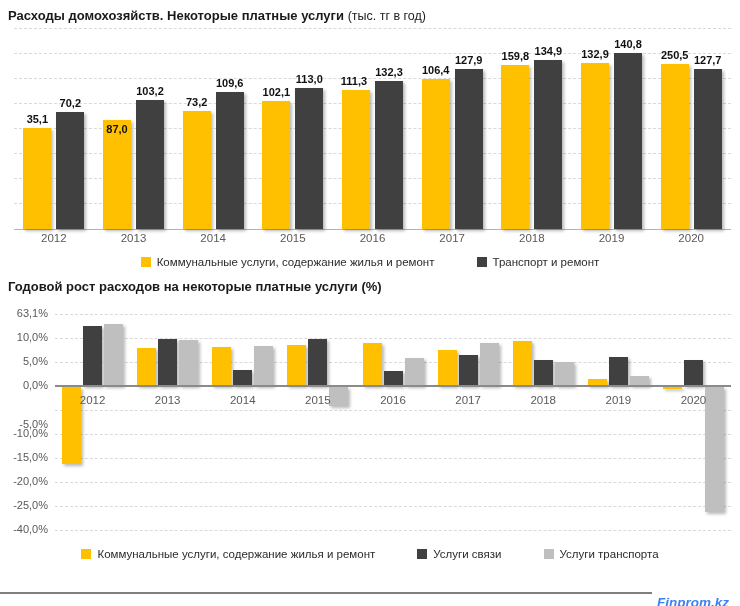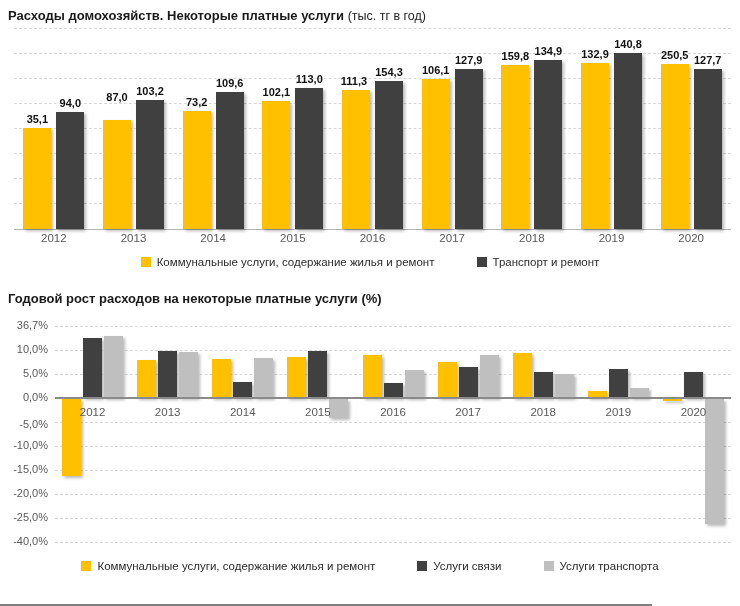--- a/index.html
+++ b/index.html
@@ -19,21 +19,21 @@
   .bar{position:absolute;box-shadow:2px 2px 3px rgba(0,0,0,0.28);z-index:1;}
   .dlabel{position:absolute;width:64px;text-align:center;font-size:11px;font-weight:bold;color:#111;white-space:nowrap;z-index:3;}
   .xlabel{position:absolute;width:60px;text-align:center;font-size:11.5px;color:#595959;z-index:4;}
   .ylabel{position:absolute;left:-53px;width:46px;text-align:right;font-size:11px;color:#595959;}
   .xaxis-row{position:relative;height:18px;margin:0 9px 0 14px;}
   .legend{display:flex;justify-content:center;align-items:center;font-size:11.5px;color:#2b2b2b;}
   #legend1{margin-top:9px;}
   #legend2{margin-top:17px;}
   .legend-item{display:flex;align-items:center;margin:0 21px;white-space:nowrap;}
   .swatch{width:10px;height:10px;margin-right:6px;display:inline-block;flex:0 0 auto;}
-  #title2{margin-top:15px;}
+  #title2{margin-top:3px;}
   .footer{margin-top:15px;}
   .footer-rule-row{display:flex;align-items:center;}
   .rule{flex:1;height:2px;background:#7f7f7f;}
   .brand{font-size:13.5px;font-weight:bold;font-style:italic;color:#3b82f6;margin-left:5px;padding-right:11px;white-space:nowrap;margin-top:20px;}
   .source{margin:2px 0 0 30px;font-size:11.5px;font-style:italic;color:#3f3f3f;}
 </style>
 </head>
 <body>
 
 <div class="title-row">
@@ -47,39 +47,39 @@
     <div class="gridline" style="bottom: 75px;"></div>
     <div class="gridline" style="bottom: 100px;"></div>
     <div class="gridline" style="bottom: 125px;"></div>
     <div class="gridline" style="bottom: 150px;"></div>
     <div class="gridline" style="bottom: 175px;"></div>
     <div class="gridline" style="bottom: 200px;"></div>
     <div class="axisline" style="bottom: -1px;"></div>
     <div class="bar" style="left: 9.33333px; width: 28px; bottom: 0px; height: 100.75px; background: rgb(255, 192, 0);"></div>
     <div class="dlabel" style="left: -8.66667px; bottom: 103.75px;">35,1</div>
     <div class="bar" style="left: 42.3333px; width: 28px; bottom: 0px; height: 117.5px; background: rgb(64, 64, 64);"></div>
-    <div class="dlabel" style="left: 24.3333px; bottom: 120.5px;">94,0</div>
+    <div class="dlabel" style="left: 24.3333px; bottom: 120.5px;">70,2</div>
     <div class="bar" style="left: 89px; width: 28px; bottom: 0px; height: 108.75px; background: rgb(255, 192, 0);"></div>
-    <div class="dlabel" style="left: 71px; bottom: 126px;">87,0</div>
+    <div class="dlabel" style="left: 71px; bottom: 94px;">87,0</div>
     <div class="bar" style="left: 122px; width: 28px; bottom: 0px; height: 129px; background: rgb(64, 64, 64);"></div>
     <div class="dlabel" style="left: 104px; bottom: 132px;">103,2</div>
     <div class="bar" style="left: 168.667px; width: 28px; bottom: 0px; height: 117.625px; background: rgb(255, 192, 0);"></div>
     <div class="dlabel" style="left: 150.667px; bottom: 120.625px;">73,2</div>
     <div class="bar" style="left: 201.667px; width: 28px; bottom: 0px; height: 137px; background: rgb(64, 64, 64);"></div>
     <div class="dlabel" style="left: 183.667px; bottom: 140px;">109,6</div>
     <div class="bar" style="left: 248.333px; width: 28px; bottom: 0px; height: 127.625px; background: rgb(255, 192, 0);"></div>
     <div class="dlabel" style="left: 230.333px; bottom: 130.625px;">102,1</div>
     <div class="bar" style="left: 281.333px; width: 28px; bottom: 0px; height: 141.25px; background: rgb(64, 64, 64);"></div>
     <div class="dlabel" style="left: 263.333px; bottom: 144.25px;">113,0</div>
     <div class="bar" style="left: 328px; width: 28px; bottom: 0px; height: 139.125px; background: rgb(255, 192, 0);"></div>
     <div class="dlabel" style="left: 308px; bottom: 142.125px;">111,3</div>
     <div class="bar" style="left: 361px; width: 28px; bottom: 0px; height: 148px; background: rgb(64, 64, 64);"></div>
-    <div class="dlabel" style="left: 343px; bottom: 151px;">154,3</div>
+    <div class="dlabel" style="left: 343px; bottom: 151px;">132,3</div>
     <div class="bar" style="left: 407.667px; width: 28px; bottom: 0px; height: 149.75px; background: rgb(255, 192, 0);"></div>
-    <div class="dlabel" style="left: 389.667px; bottom: 152.75px;">106,1</div>
+    <div class="dlabel" style="left: 389.667px; bottom: 152.75px;">106,4</div>
     <div class="bar" style="left: 440.667px; width: 28px; bottom: 0px; height: 159.875px; background: rgb(64, 64, 64);"></div>
     <div class="dlabel" style="left: 422.667px; bottom: 162.875px;">127,9</div>
     <div class="bar" style="left: 487.333px; width: 28px; bottom: 0px; height: 163.875px; background: rgb(255, 192, 0);"></div>
     <div class="dlabel" style="left: 469.333px; bottom: 166.875px;">159,8</div>
     <div class="bar" style="left: 520.333px; width: 28px; bottom: 0px; height: 168.625px; background: rgb(64, 64, 64);"></div>
     <div class="dlabel" style="left: 502.333px; bottom: 171.625px;">134,9</div>
     <div class="bar" style="left: 567px; width: 28px; bottom: 0px; height: 166.125px; background: rgb(255, 192, 0);"></div>
     <div class="dlabel" style="left: 549px; bottom: 169.125px;">132,9</div>
     <div class="bar" style="left: 600px; width: 28px; bottom: 0px; height: 176px; background: rgb(64, 64, 64);"></div>
     <div class="dlabel" style="left: 582px; bottom: 179px;">140,8</div>
@@ -107,29 +107,29 @@
     <div class="legend-item">
       <span class="swatch" style="background: rgb(64, 64, 64);"></span>
       <span class="">Транспорт и ремонт</span>
     </div>
   </div>
 
 <div class="title-row" id="title2">Годовой рост расходов на некоторые платные услуги (%)</div>
 
 <div id="plot2" class="plot">
     <div class="gridline" style="top: 0px;"></div>
-    <div class="ylabel" style="top: -7px;">36,7%</div>
+    <div class="ylabel" style="top: -7px;">63,1%</div>
     <div class="gridline" style="top: 24px;"></div>
     <div class="ylabel" style="top: 17px;">10,0%</div>
     <div class="gridline" style="top: 48px;"></div>
     <div class="ylabel" style="top: 41px;">5,0%</div>
     <div class="zeroline" style="top: 71px;"></div>
     <div class="ylabel" style="top: 65px;">0,0%</div>
     <div class="gridline" style="top: 96px;"></div>
-    <div class="ylabel" style="top: 92px;">-5,0%</div>
+    <div class="ylabel" style="top: 104px;">-5,0%</div>
     <div class="gridline" style="top: 120px;"></div>
     <div class="ylabel" style="top: 113px;">-10,0%</div>
     <div class="gridline" style="top: 144px;"></div>
     <div class="ylabel" style="top: 137px;">-15,0%</div>
     <div class="gridline" style="top: 168px;"></div>
     <div class="ylabel" style="top: 161px;">-20,0%</div>
     <div class="gridline" style="top: 192px;"></div>
     <div class="ylabel" style="top: 185px;">-25,0%</div>
     <div class="gridline" style="top: 216px;"></div>
     <div class="ylabel" style="top: 209px;">-40,0%</div>

